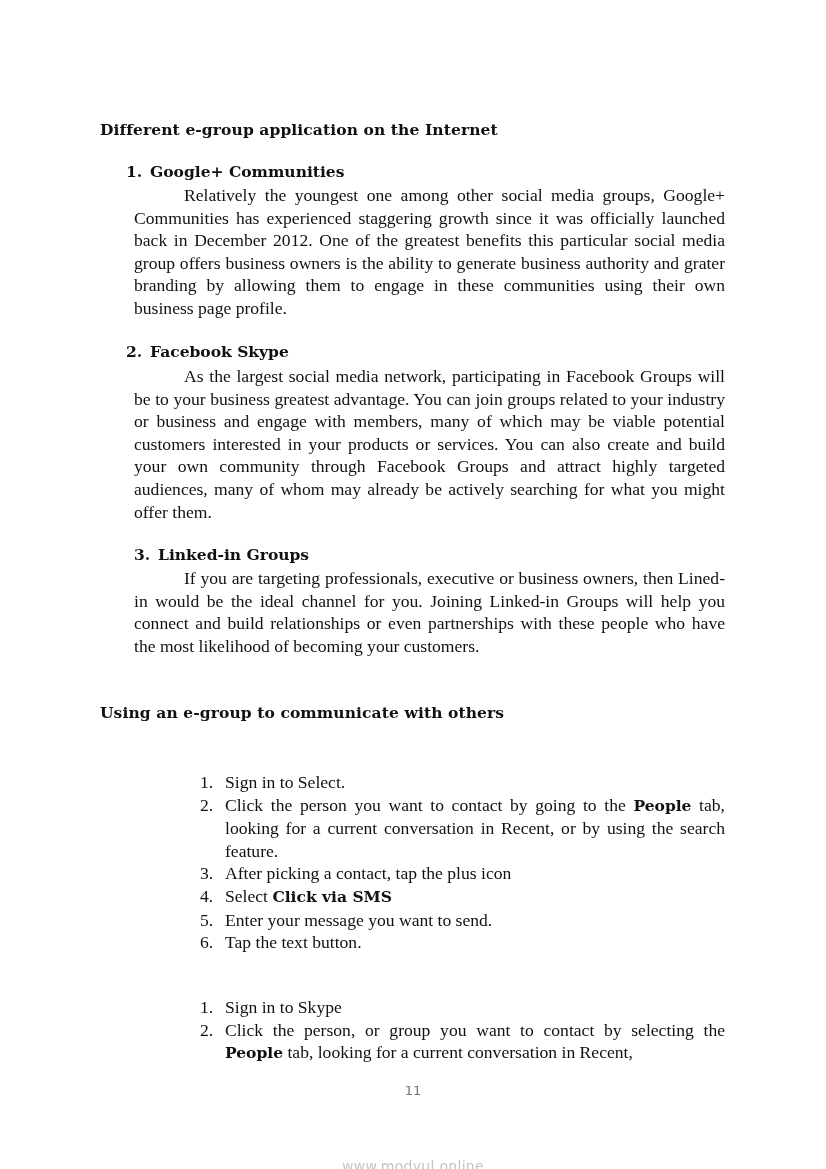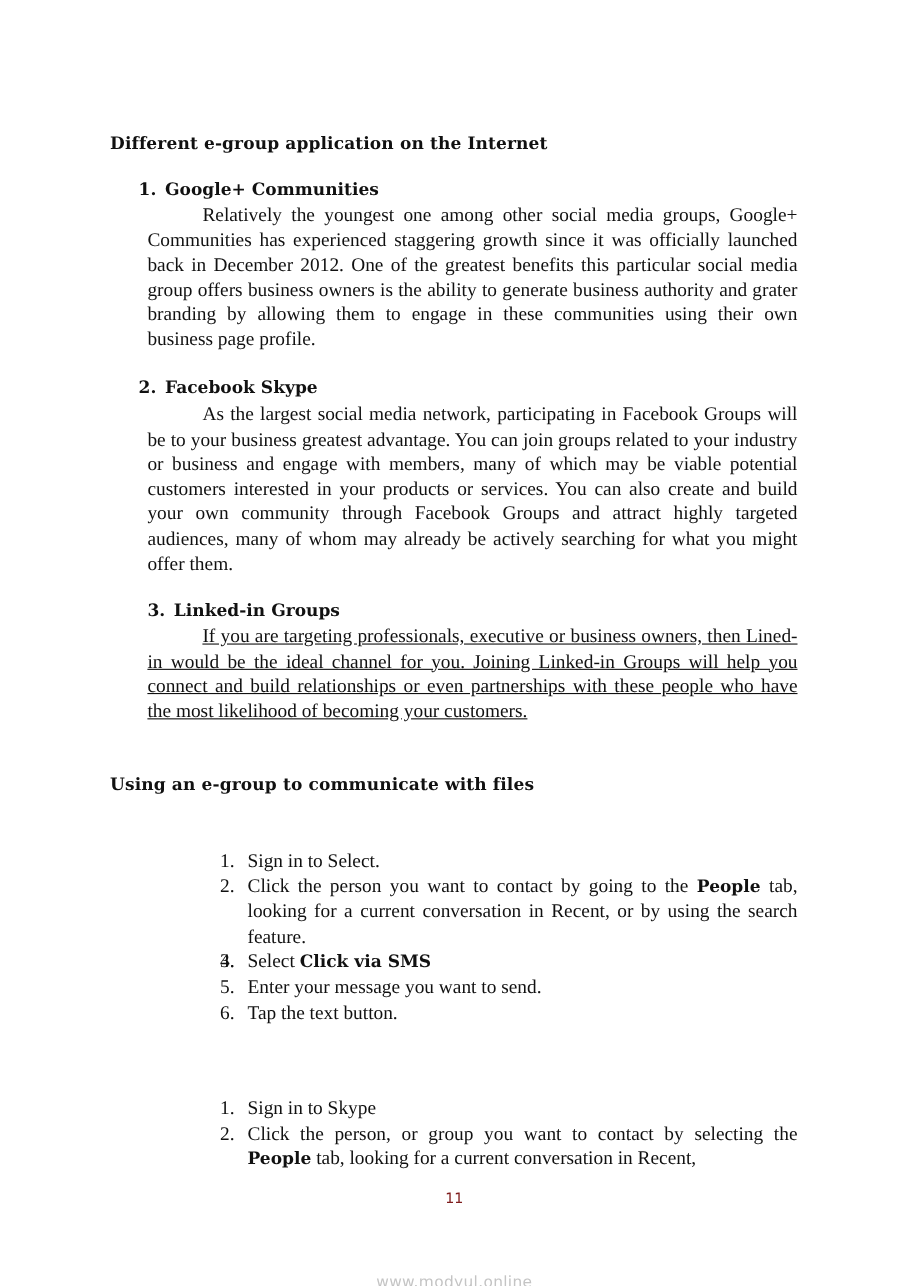--- a/index.html
+++ b/index.html
@@ -84,21 +84,21 @@
       font-size: 15.5px;
     }
     .page-number {
       position: absolute;
       left: 0;
       width: 826px;
       top: 1083px;
       text-align: center;
       font-family: "DejaVu Sans", "Liberation Sans", sans-serif;
       font-size: 13px;
-      color: #7f1d1d;
+      color: #737373;
     }
     .watermark {
       position: absolute;
       left: 0;
       width: 826px;
       top: 1125px;
       text-align: center;
       font-family: "DejaVu Sans", "Liberation Sans", sans-serif;
       font-size: 14px;
       color: #c4c4c4;
@@ -119,28 +119,28 @@
   <div class="para" style="top:184px;">Relatively the youngest one among other social media groups, Google+ Communities has experienced staggering growth since it was officially launched back in December 2012. One of the greatest benefits this particular social media group offers business owners is the ability to generate business authority and grater branding by allowing them to engage in these communities using their own business page profile.</div>
 
   <div class="item-heading" style="top:342px;">
     <span class="num">2.</span><span>Facebook Skype</span>
   </div>
   <div class="para" style="top:365px;">As the largest social media network, participating in Facebook Groups will be to your business greatest advantage. You can join groups related to your industry or business and engage with members, many of which may be viable potential customers interested in your products or services. You can also create and build your own community through Facebook Groups and attract highly targeted audiences, many of whom may already be actively searching for what you might offer them.</div>
 
   <div class="item-heading" style="top:545px; left:134px;">
     <span class="num">3.</span><span>Linked-in Groups</span>
   </div>
-  <div class="para" style="top:567px;text-decoration:underline;">If you are targeting professionals, executive or business owners, then Lined-in would be the ideal channel for you. Joining Linked-in Groups will help you connect and build relationships or even partnerships with these people who have the most likelihood of becoming your customers.</div>
+  <div class="para" style="top:567px;">If you are targeting professionals, executive or business owners, then Lined-in would be the ideal channel for you. Joining Linked-in Groups will help you connect and build relationships or even partnerships with these people who have the most likelihood of becoming your customers.</div>
 
-  <div class="h-section" style="top:703px;">Using an e-group to communicate with files</div>
+  <div class="h-section" style="top:703px;">Using an e-group to communicate with others</div>
 
   <ol class="steps" style="top:771px;">
     <li><span class="n">1.</span><span>Sign in to Select.</span></li>
     <li><span class="n">2.</span><span>Click the person you want to contact by going to the </span><b>People</b><span> tab, looking for a current conversation in Recent, or by using the search feature.</span></li>
-    <li><span class="n">3.</span></li>
+    <li><span class="n">3.</span><span>After picking a contact, tap the plus icon</span></li>
     <li><span class="n">4.</span><span>Select </span><b>Click via SMS</b></li>
     <li><span class="n">5.</span><span>Enter your message you want to send.</span></li>
     <li><span class="n">6.</span><span>Tap the text button.</span></li>
   </ol>
 
   <ol class="steps" style="top:996px;">
     <li><span class="n">1.</span><span>Sign in to Skype</span></li>
     <li><span class="n">2.</span><span>Click the person, or group you want to contact by selecting the </span><b>People</b><span> tab, looking for a current conversation in Recent,</span></li>
   </ol>
 

